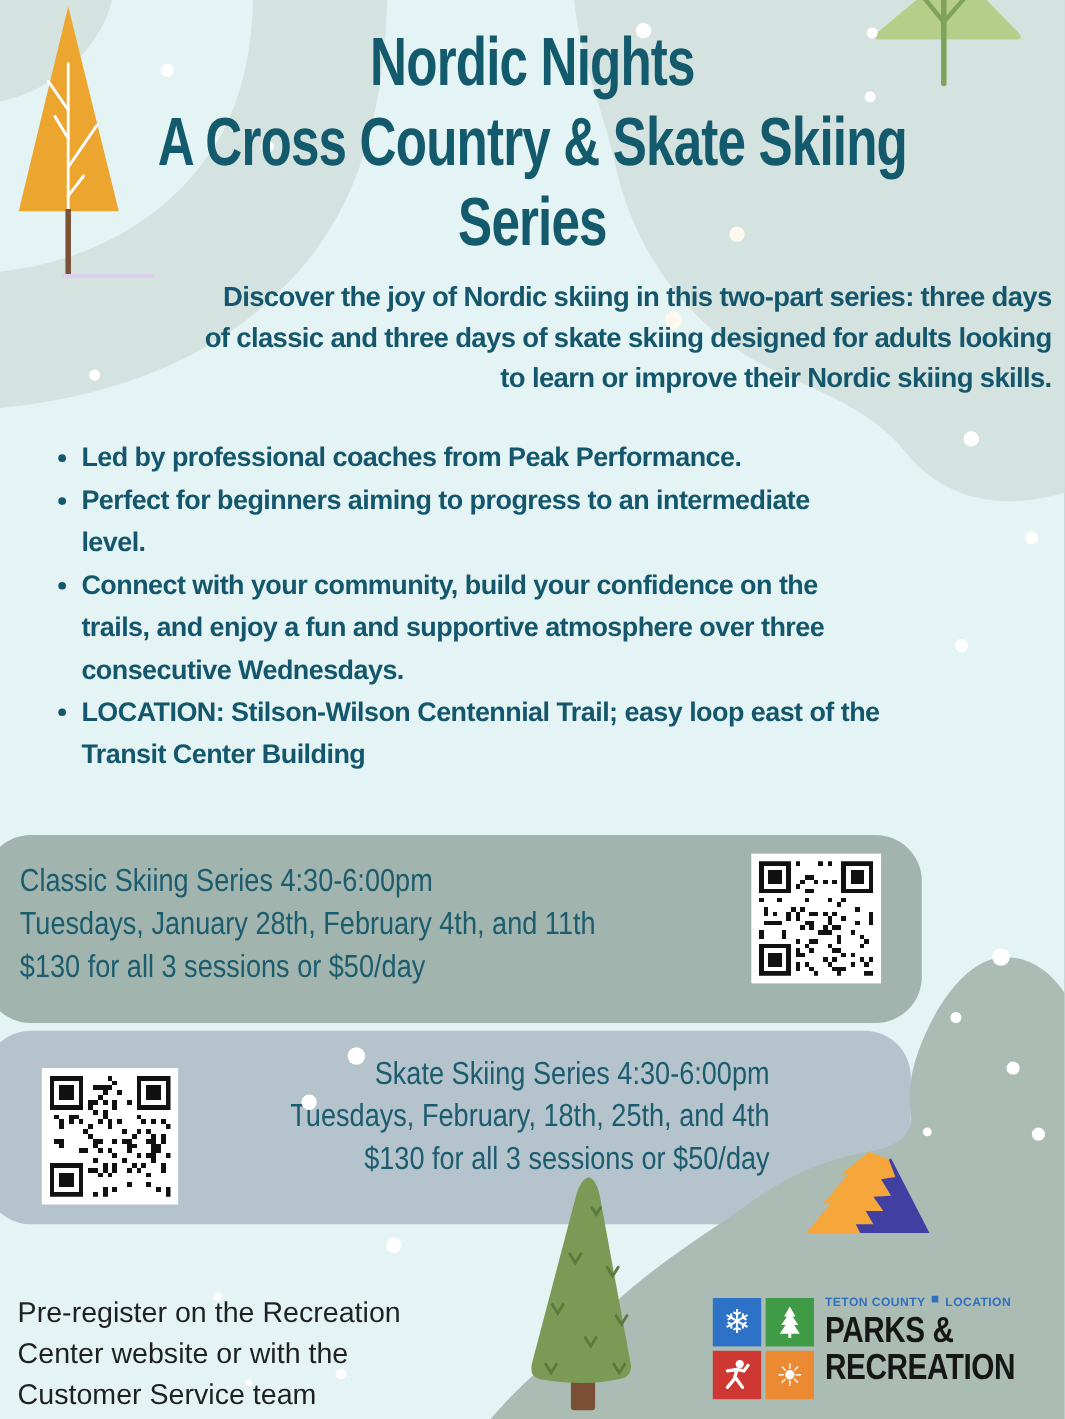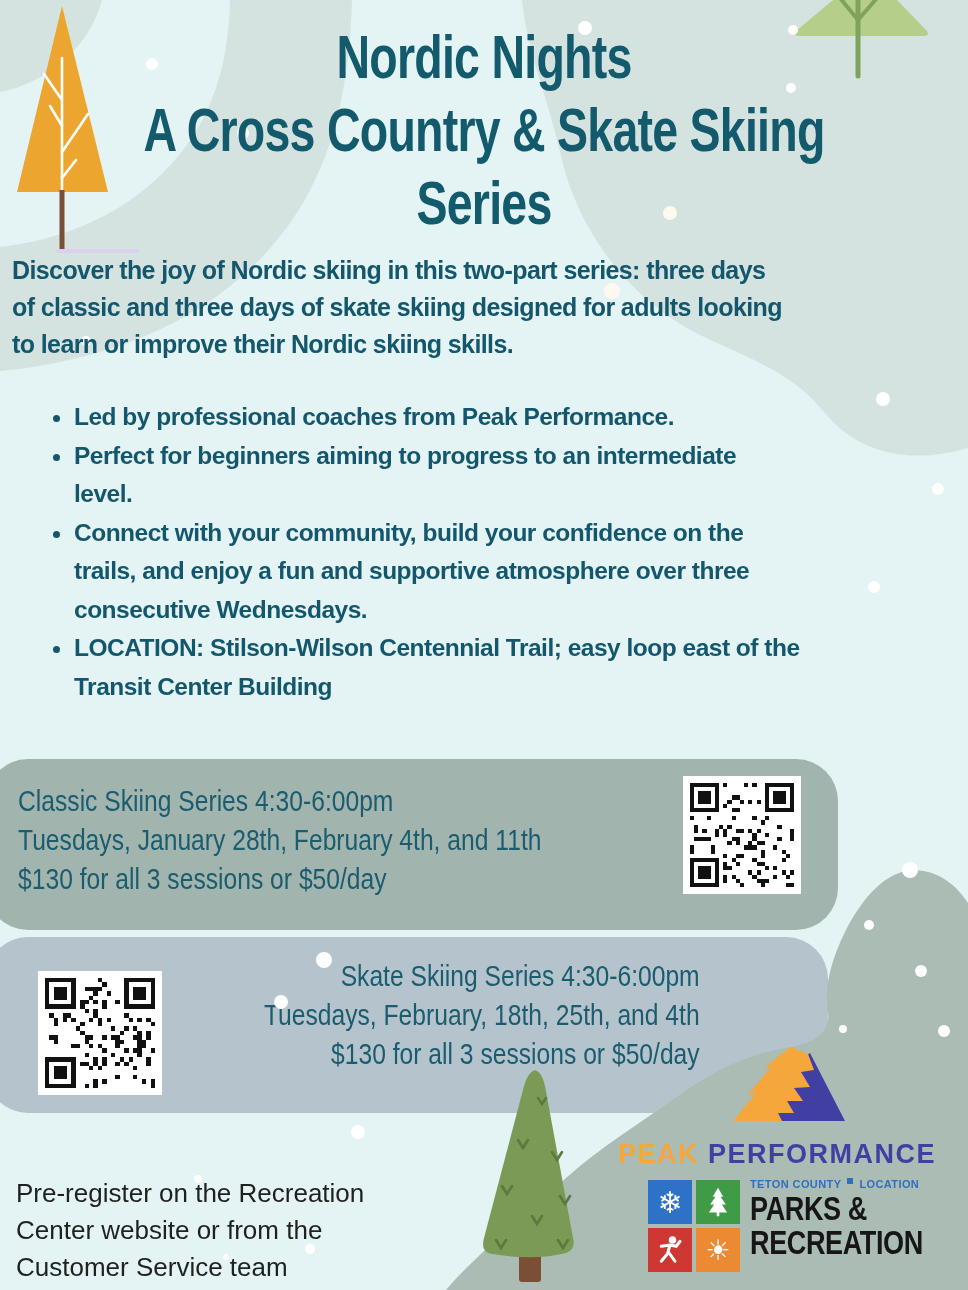--- a/index.html
+++ b/index.html
@@ -9,21 +9,21 @@
     margin:0 auto;
   }
   .layer { position:absolute; left:0; top:0; width:968px; height:1290px; pointer-events:none; }
 
   
   .title-block { position:absolute; top:20px; left:0; width:968px; text-align:center;
     color:#135a6c; font-weight:bold; }
   .title-line { font-size:62px; line-height:73px; letter-spacing:-1px;
     transform:scaleX(0.75); transform-origin:50% 50%; white-space:nowrap; }
 
-  .intro { position:absolute; top:252px; left:12px; width:944px; text-align:left;
+  .intro { position:absolute; top:252px; left:12px; width:944px; text-align:right;
     color:#14576d; font-weight:bold; font-size:25px; line-height:37px;
     letter-spacing:-0.6px; white-space:pre-line; }
 
   .bullets { position:absolute; top:398px; left:48px; width:900px; margin:0;
     padding:0 0 0 26px; color:#14576d; font-weight:bold; font-size:24.5px;
     line-height:38.5px; letter-spacing:-0.5px; }
   .bullets li { white-space:pre-line; margin:0; padding:0; }
 
   
   .box { position:absolute; left:-14px; border-radius:42px; }
@@ -401,25 +401,20 @@
       <path d="M532,1216 L537,1224 L542,1216"></path>
       <path d="M496,1240 L501,1248 L506,1240"></path>
       <path d="M558,1240 L563,1248 L568,1240"></path>
     </g>
   </svg>
 
   <svg class="layer" viewBox="0 0 968 1290" aria-hidden="true">
     <path d="M810,1053 L845,1121 L746,1121 L762,1102 L780,1080 L795,1064 Z" fill="#423fa3"></path>
     <path d="M808,1054 L814,1070 L801,1072 L810,1087 L794,1088 L803,1101 L787,1101 L794,1113 L778,1113 L782,1121 L733,1121 L756,1093 L748,1095 L771,1067 L764,1068 L790,1047 Z" fill="#f5a73b"></path>
   </svg>
-  <div class="peak-wordmark">
-    <span class="w1">PEAK</span>
-    <span> </span>
-    <span class="w2">PERFORMANCE</span>
-  </div>
 
   <div class="parks-logo">
     <div class="parks-icons">
       <div class="sq sq-blue">❄</div>
       <div class="sq sq-green">
         <svg width="26" height="32" viewBox="0 0 20 24">
             <path d="M10 1 L14 8 L12 8 L16 14 L13 14 L17 20 L11 20 L11 23 L9 23 L9 20 L3 20 L7 14 L4 14 L8 8 L6 8 Z" fill="#ffffff"></path>
           </svg>
       </div>
       <div class="sq sq-red">
@@ -436,18 +431,18 @@
         <span class="county-sep"></span>
         <span>LOCATION</span>
       </div>
       <div class="parks-name">PARKS &amp;</div>
       <div class="parks-name">RECREATION</div>
     </div>
   </div>
 
   <div class="register">
     <div>Pre-register on the Recreation
-Center website or from the
+Center website or with the
 Customer Service team</div>
     
   </div>
 
 </div>
 
 </body></html>

